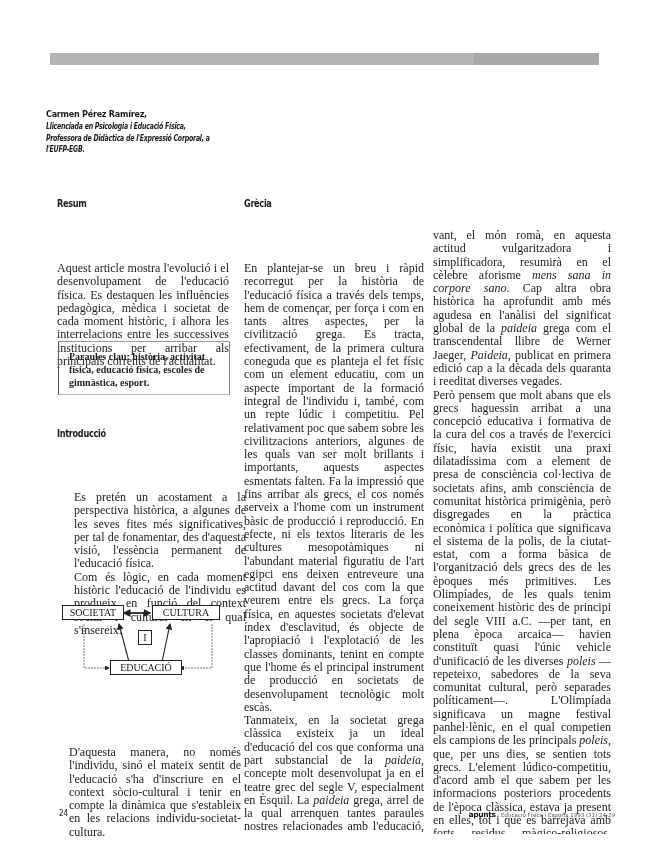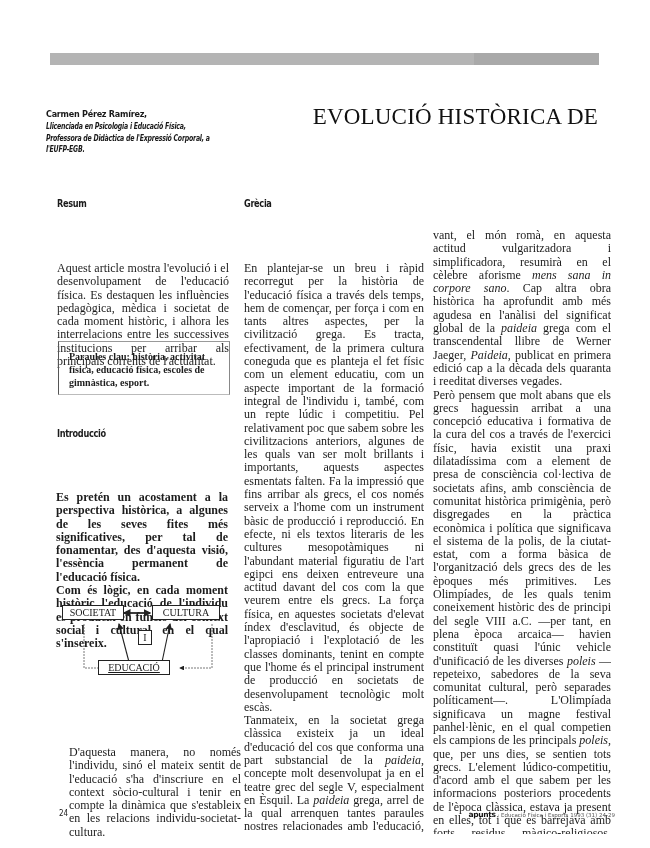--- a/index.html
+++ b/index.html
@@ -29,34 +29,33 @@
 <div class="band-tail"></div>
 
 <div class="author-block">
   <div class="author-name">Carmen Pérez Ramírez,</div>
   <div class="author-aff">Llicenciada en Psicologia i Educació Física,</div>
   <div class="author-aff">Professora de Didàctica de l'Expressió Corporal, a</div>
   <div class="author-aff">l'EUFP-EGB.</div>
 </div>
 
 <div class="title">
-  <div>EVOLUCIÓ HISTÒRICA DE</div>
 </div>
 
 <div class="heading" style="left:57px; top:198px;">Resum</div>
 <div class="col-text" style="left:57px; top:222px; width:172px;">
   <p>Aquest article mostra l'evolució i el desenvolupament de l'educació física. Es destaquen les influències pedagògica, mèdica i societat de cada moment històric, i alhora les interrelacions entre les successives institucions per arribar als principals corrents de l'actualitat.</p>
 </div>
 
 <div class="keywords">
   <span class="kw-label">Paraules clau:</span><span> història, activitat física, educació física, escoles de gimnàstica, esport.</span>
 </div>
 
 <div class="heading" style="left:57px; top:428px;">Introducció</div>
-<div class="col-text" style="left:56px; top:451px; width:172px;font-weight:bold;">
+<div class="col-text" style="left:74px; top:451px; width:172px;">
   <p>Es pretén un acostament a la perspectiva històrica, a algunes de les seves fites més significatives, per tal de fonamentar, des d'aquesta visió, l'essència permanent de l'educació física.</p>
   <p>Com és lògic, en cada moment històric l'educació de l'individu es produeix en funció del context social i cultural en el qual s'insereix.</p>
 </div>
 
 <div class="diagram">
   <svg width="170" height="80" style="position:absolute;left:0;top:0;">
     <defs>
       <marker id="ah" markerWidth="6" markerHeight="6" refX="5" refY="3" orient="auto">
         <path d="M0,0 L6,3 L0,6 z" fill="#222"></path>
       </marker>
@@ -64,21 +63,21 @@
     <line x1="62" y1="13" x2="88" y2="13" stroke="#222" stroke-width="1.3" marker-end="url(#ah)"></line>
     <line x1="88" y1="13" x2="62" y2="13" stroke="#222" stroke-width="1.3" marker-end="url(#ah)"></line>
     <line x1="67" y1="62" x2="57" y2="24" stroke="#222" stroke-width="1.1" marker-end="url(#ah)"></line>
     <line x1="100" y1="62" x2="108" y2="24" stroke="#222" stroke-width="1.1" marker-end="url(#ah)"></line>
     <polyline points="22,24 22,68 47,68" fill="none" stroke="#555" stroke-width="0.8" stroke-dasharray="2,1" marker-end="url(#ah)"></polyline>
     <polyline points="150,24 150,68 118,68" fill="none" stroke="#555" stroke-width="0.8" stroke-dasharray="2,1" marker-end="url(#ah)"></polyline>
   </svg>
   <div class="dbox" style="left:0; top:5px; width:60px;">SOCIETAT</div>
   <div class="dbox" style="left:90px; top:5px; width:66px;">CULTURA</div>
   <div class="dbox" style="left:76px; top:30px; width:12px;">I</div>
-  <div class="dbox" style="left:36px; top:60px; width:70px;text-decoration:underline;">EDUCACIÓ</div>
+  <div class="dbox" style="left:48px; top:60px; width:70px;">EDUCACIÓ</div>
 </div>
 
 <div class="col-text" style="left:69px; top:706px; width:172px;">
   <p>D'aquesta manera, no només l'individu, sinó el mateix sentit de l'educació s'ha d'inscriure en el context sòcio-cultural i tenir en compte la dinàmica que s'estableix en les relacions individu-societat-cultura.</p>
 </div>
 
 <div class="heading" style="left:244px; top:198px;">Grècia</div>
 <div class="col-text" style="left:244px; top:222px; width:180px; height:570px; overflow:hidden;">
   <p>En plantejar-se un breu i ràpid recorregut per la història de l'educació física a través dels temps, hem de començar, per força i com en tants altres aspectes, per la civilització grega. Es tracta, efectivament, de la primera cultura coneguda que es planteja el fet físic com un element educatiu, com un aspecte important de la formació integral de l'individu i, també, com un repte lúdic i competitiu. Pel relativament poc que sabem sobre les civilitzacions anteriors, algunes de les quals van ser molt brillants i importants, aquests aspectes esmentats falten. Fa la impressió que fins arribar als grecs, el cos només serveix a l'home com un instrument bàsic de producció i reproducció. En efecte, ni els textos literaris de les cultures mesopotàmiques ni l'abundant material figuratiu de l'art egipci ens deixen entreveure una actitud davant del cos com la que veurem entre els grecs. La força física, en aquestes societats d'elevat índex d'esclavitud, és objecte de l'apropiació i l'explotació de les classes dominants, tenint en compte que l'home és el principal instrument de producció en societats de desenvolupament tecnològic molt escàs.</p>
   <p><span>Tanmateix, en la societat grega clàssica existeix ja un ideal d'educació del cos que conforma una part substancial de la </span><i>paideia</i><span>, concepte molt desenvolupat ja en el teatre grec del segle V, especialment en Èsquil. La </span><i>paideia</i><span> grega, arrel de la qual arrenquen tantes paraules nostres relacionades amb l'educació, és l'ideal global de formació de l'individu, el sistema pel qual es pot arribar a assolir un equilibri estable entre la formació intel·lectual i la física i orgànica i que, més endavant, el món romà, en aquesta actitud vulgaritzadora i simplificadora, resumirà en el cèlebre aforisme </span></p>

